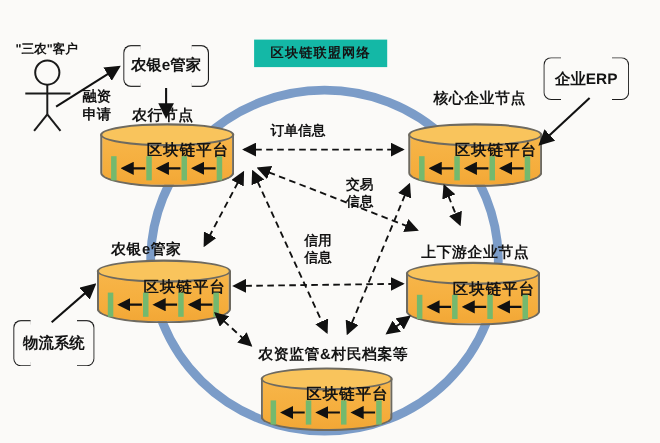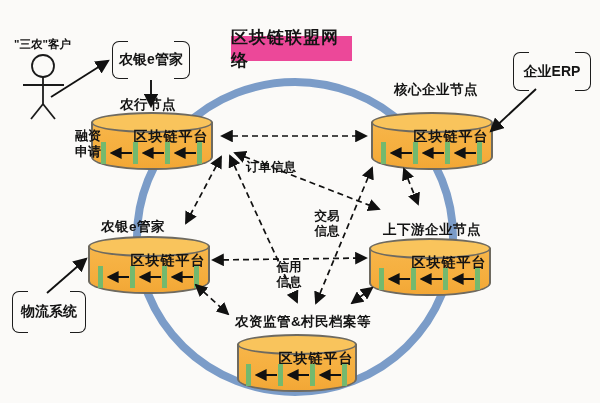--- a/index.html
+++ b/index.html
@@ -42,26 +42,26 @@
   .bbox::before, .bbox::after {
     content:""; position:absolute; top:0; bottom:0; width:16px;
     border:1.6px solid #1c1c1c; box-sizing:border-box;
   }
   .bbox::before { left:0;  border-right:none; border-radius:7px 0 0 7px; }
   .bbox::after  { right:0; border-left:none;  border-radius:0 7px 7px 0; }
 
   
   .lbl { position:absolute; font-weight:bold; color:#141414; }
   .node-lbl { font-size:13.5px; text-align:center; letter-spacing:0.5px; }
-  .flow-lbl { font-size:12.5px; line-height:1.22; text-align:center;margin-top:48px; }
+  .flow-lbl { font-size:12.5px; line-height:1.22; text-align:center; }
   .wrap2 { width:32px; word-break:break-all; }
   .title-bar {
     position:absolute; left:231px; top:36px; width:121px; height:25px;
-    background:#ec4899; display:flex; align-items:center; justify-content:center;
-    font-size:17px; font-weight:bold; letter-spacing:1px;
+    background:#14b8a6; display:flex; align-items:center; justify-content:center;
+    font-size:12px; font-weight:bold; letter-spacing:1px;
   }
 </style>
 </head>
 <body>
 
 <div class="stage">
 
   <svg class="layer ring-layer" viewBox="0 0 600 403">
     <ellipse cx="295" cy="237" rx="158" ry="155" fill="none" stroke="#7b9cc8" stroke-width="8"></ellipse>
   </svg>
@@ -178,21 +178,21 @@
   </svg>
 
   <div class="label-layer">
     <div class="title-bar">区块链联盟网络</div>
 
     <div class="lbl" style="left:14px;top:37px;font-size:11.5px;">"三农"客户</div>
 
     <div class="bbox" style="left:112px;top:41px;width:78px;height:38px;">
       <span>农银e管家</span>
     </div>
-    <div class="bbox" style="left:513px;top:52px;width:78px;height:39px;">
+    <div class="bbox" style="left:494px;top:52px;width:78px;height:39px;">
       <span>企业ERP</span>
     </div>
     <div class="bbox" style="left:12px;top:291px;width:74px;height:42px;">
       <span>物流系统</span>
     </div>
 
     <div class="lbl flow-lbl wrap2" style="left:72px;top:80px;font-size:13px;">融资申请</div>
     <div class="lbl flow-lbl" style="left:235px;top:112px;width:72px;">订单信息</div>
     <div class="lbl flow-lbl wrap2" style="left:311px;top:161px;">交易信息</div>
     <div class="lbl flow-lbl wrap2" style="left:273px;top:212px;">信用信息</div>

